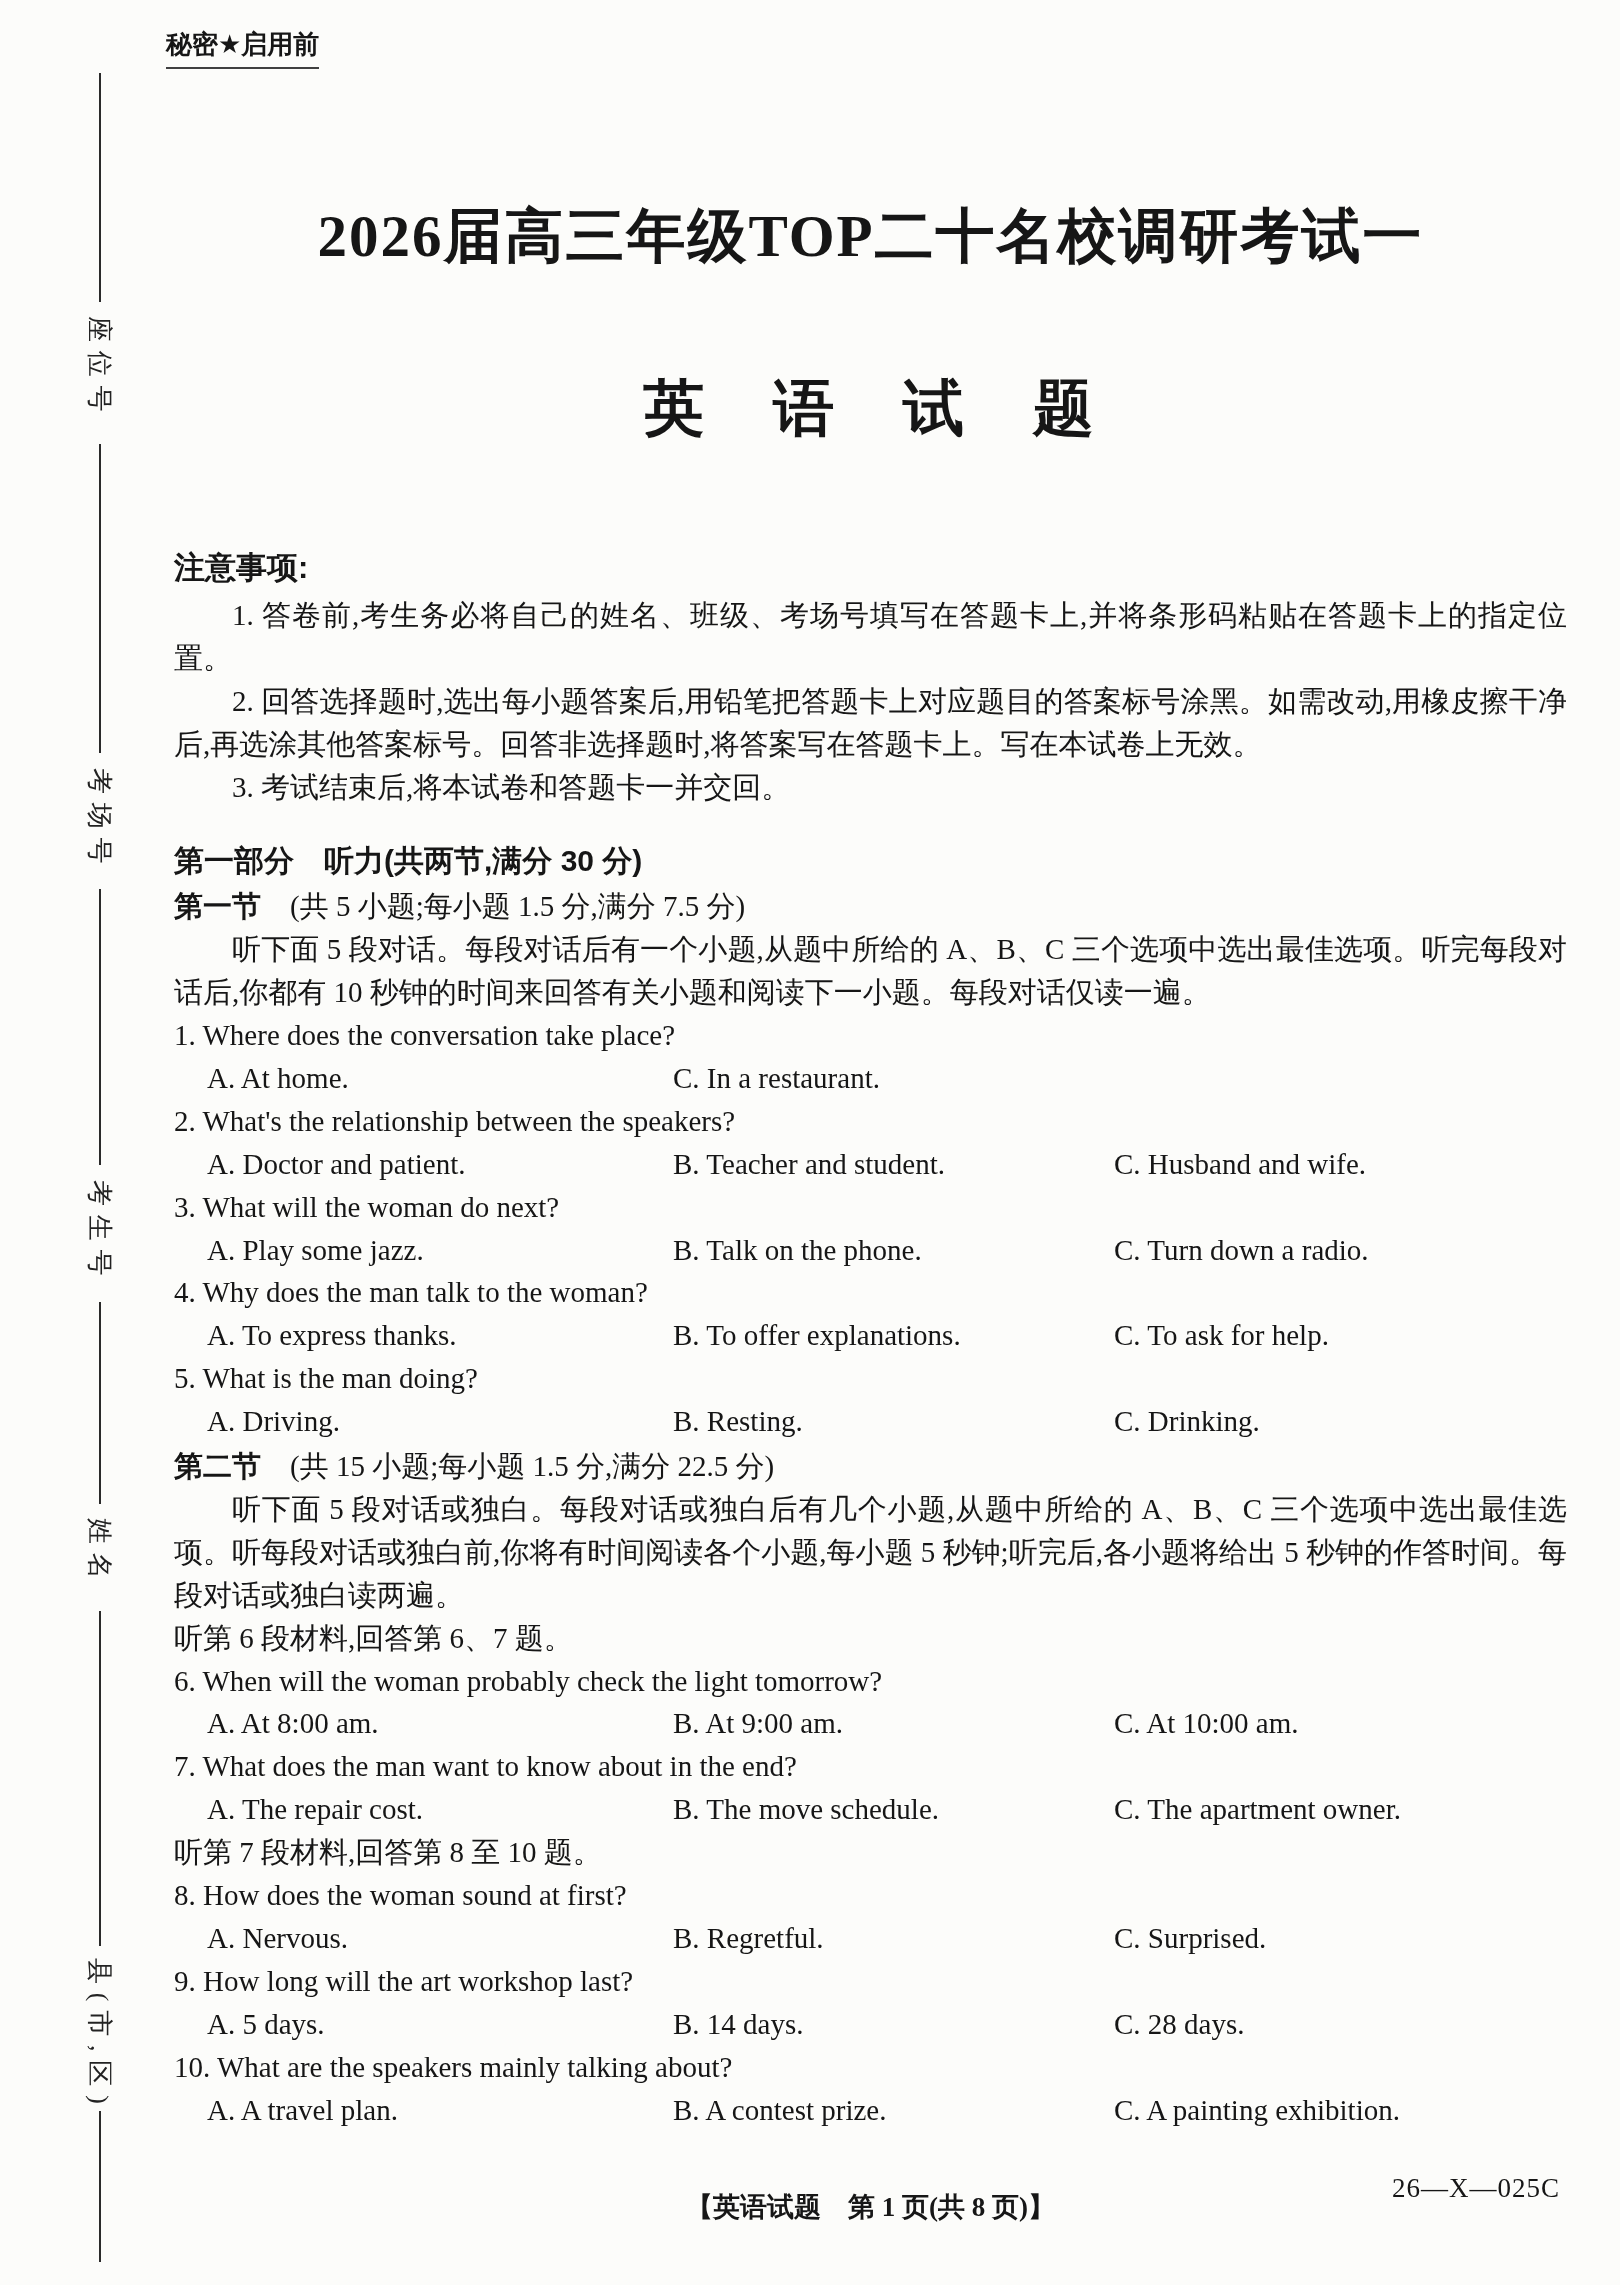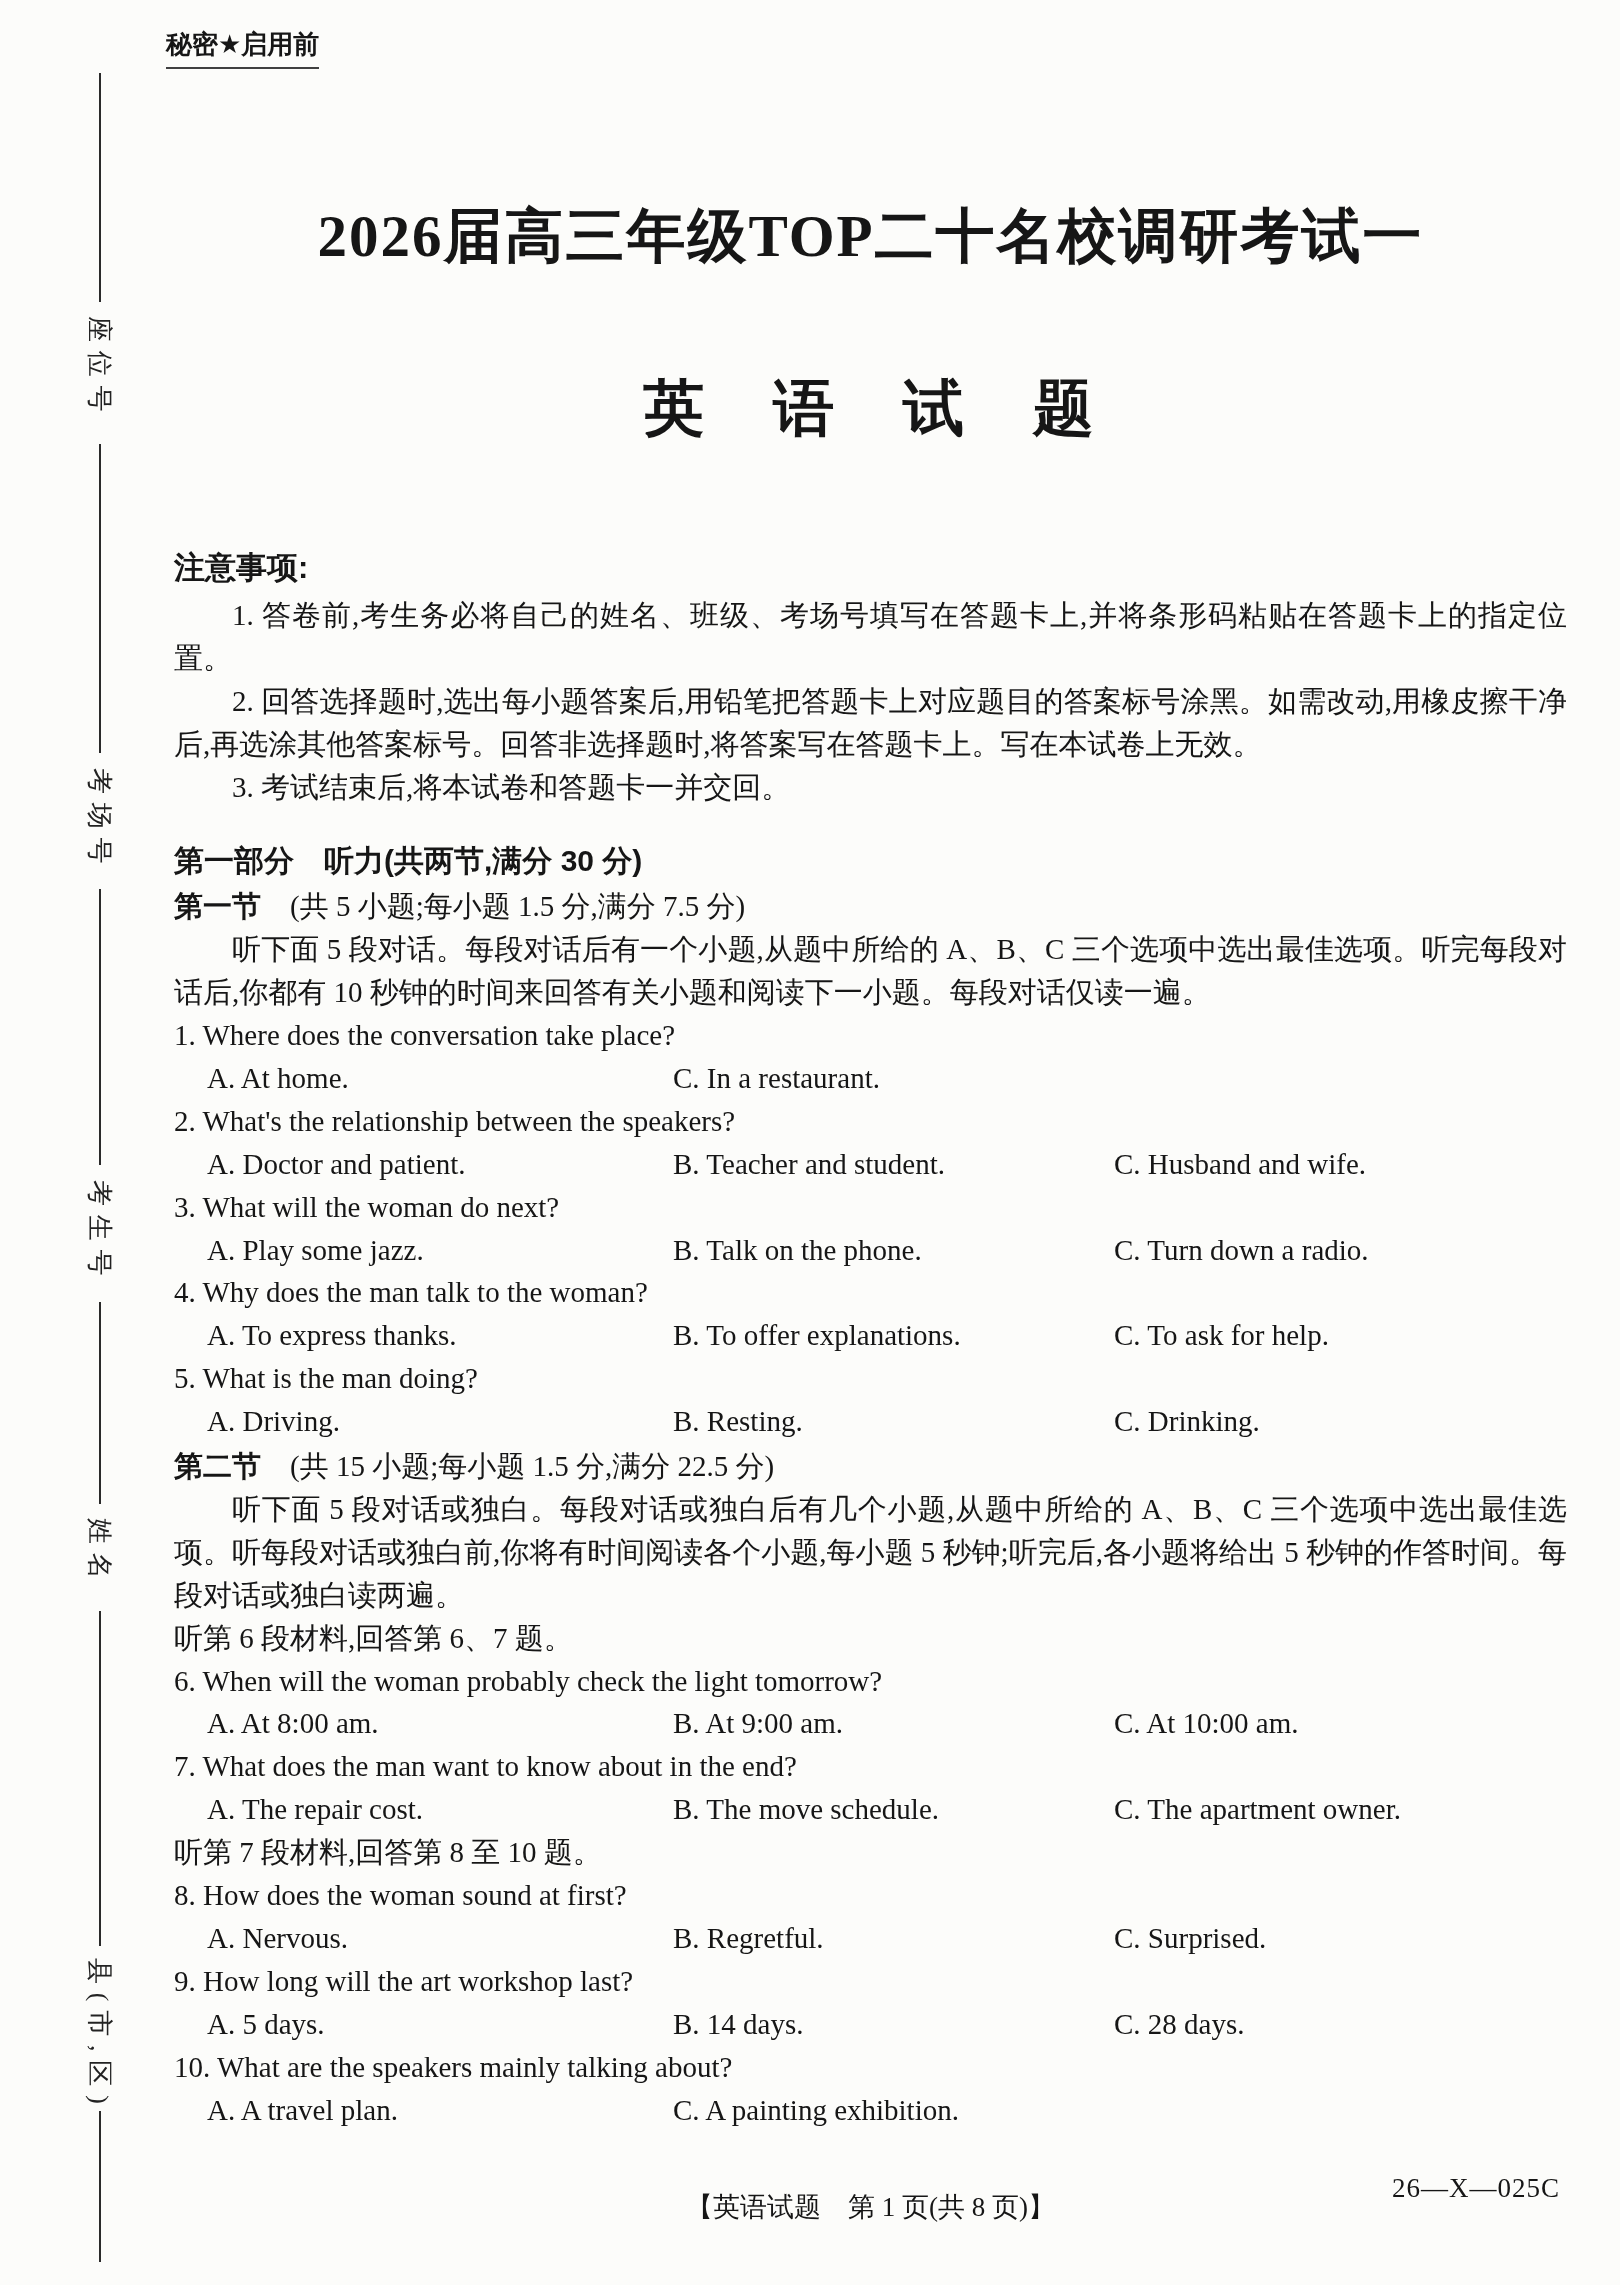--- a/index.html
+++ b/index.html
@@ -59,21 +59,21 @@
   .options { display:flex; padding-left:33px; }
   .opt-a { width:466px; flex:0 0 auto; }
   .opt-b { width:441px; flex:0 0 auto; }
   .opt-c { flex:1; }
   .material-note { }
   
   .footer {
     position:absolute; left:174px; width:1393px; bottom:60px;
     text-align:center; font-size:27px;
   }
-  .footer-center { font-weight:normal; }
+  .footer-center { font-weight:bold; }
   .footer-right {
     position:absolute; right:7px; top:-15.6px; font-weight:normal;
     font-size:27px; letter-spacing:1px;
   }
 </style>
 </head>
 <body>
 
 <div class="page">
 
@@ -190,20 +190,21 @@
         <span class="opt-a">A. 5 days.</span>
         <span class="opt-b">B. 14 days.</span>
         <span class="opt-c">C. 28 days.</span>
       </div>
     </div>
 
     <div class="question">
       <div class="stem">10. What are the speakers mainly talking about?</div>
       <div class="options">
         <span class="opt-a">A. A travel plan.</span>
+        <span class="opt-b">B. A contest prize.</span>
         <span class="opt-c">C. A painting exhibition.</span>
       </div>
     </div>
 
   </div>
 
   <div class="footer">
     <span class="footer-center">【英语试题　第 1 页(共 8 页)】</span>
     <span class="footer-right">26—X—025C</span>
   </div>

